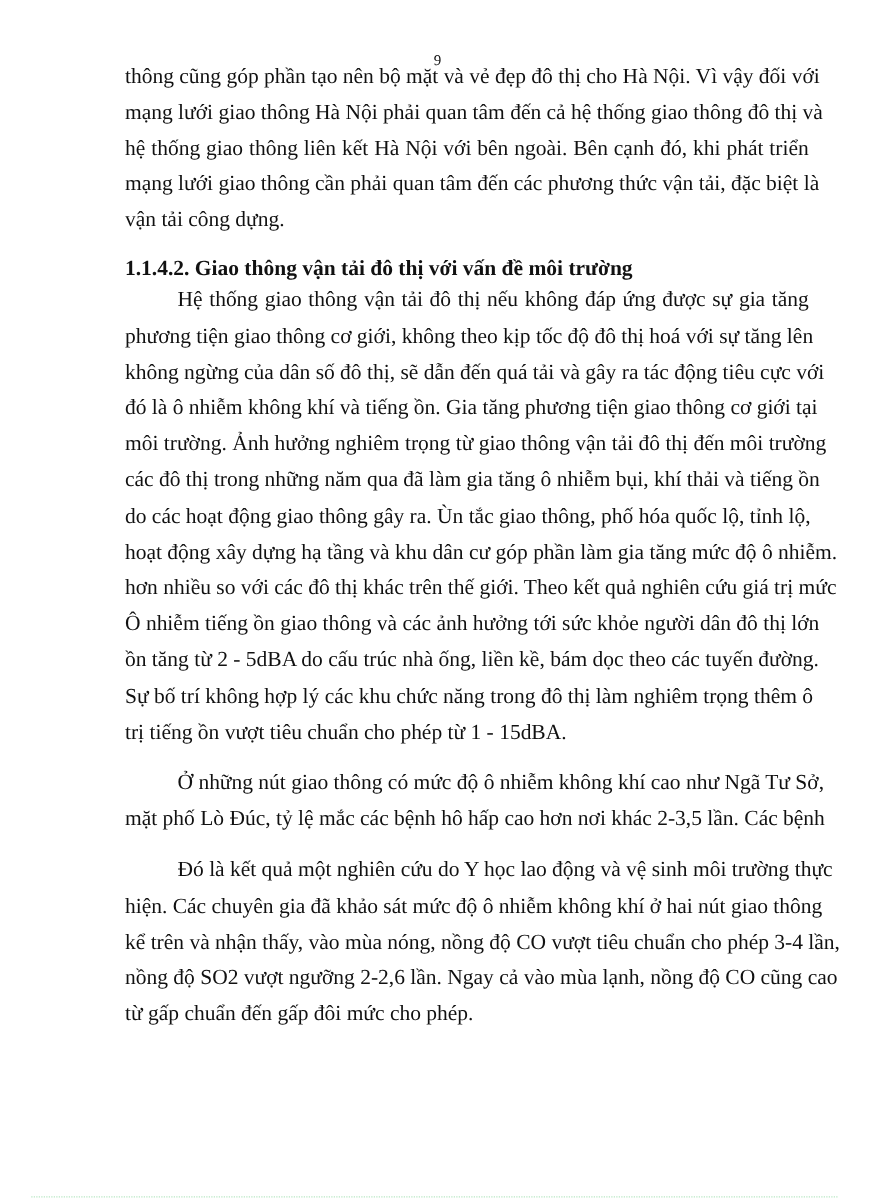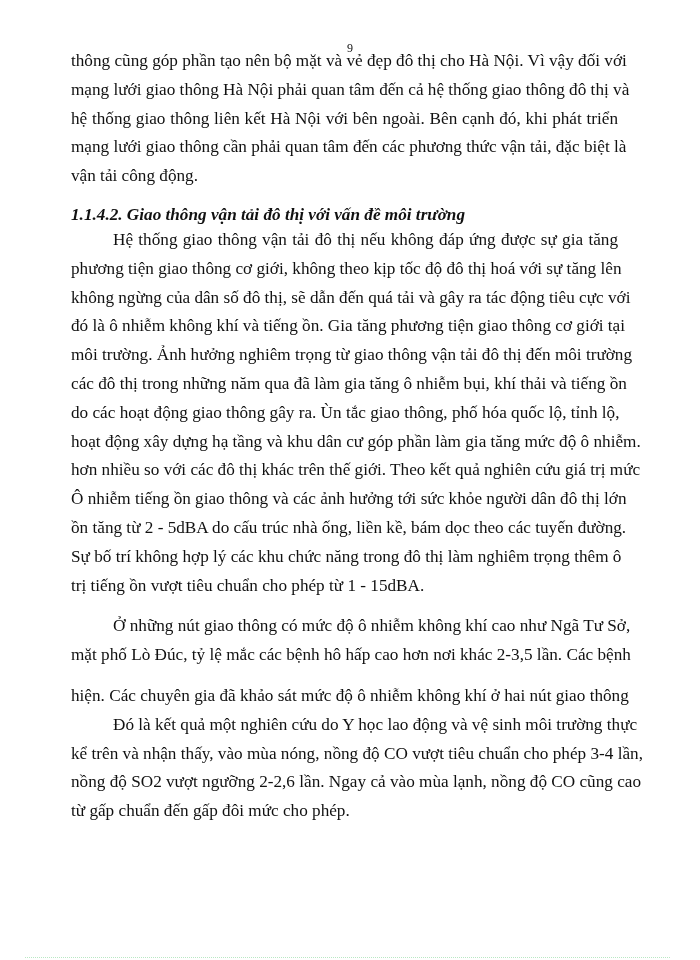--- a/index.html
+++ b/index.html
@@ -19,21 +19,21 @@
       position: absolute;
       top: 41px;
       left: 0;
       width: 700px;
       text-align: center;
       font-size: 12px;
       line-height: 14px;
     }
     .content {
       position: absolute;
-      left: 71px;
+      left: 100px;
       top: 47px;
       width: 547px;
       font-size: 17.2px;
       line-height: 28.8px;
       text-align: justify;
     }
     .para {
       margin: 0;
     }
     .line {
@@ -48,21 +48,20 @@
     }
     .indent {
       text-indent: 42px;
     }
     .heading {
       font-weight: bold;
       margin: 13px 0 0 0;
       height: 22px;
       line-height: 22px;
       font-size: 17.2px;
-      font-style: italic;
     }
     .para-gap {
       height: 12px;
     }
     .footer-dots {
       position: absolute;
       left: 25px;
       top: 957px;
       width: 645px;
       height: 0;
@@ -74,21 +73,21 @@
 
 <div class="page-number">9</div>
 
 <div class="content">
 
   <div class="para">
     <span class="line">thông cũng góp phần tạo nên bộ mặt và vẻ đẹp đô thị cho Hà Nội. Vì vậy đối với</span>
     <span class="line">mạng lưới giao thông Hà Nội phải quan tâm đến cả hệ thống giao thông đô thị và</span>
     <span class="line">hệ thống giao thông liên kết Hà Nội với bên ngoài. Bên cạnh đó, khi phát triển</span>
     <span class="line">mạng lưới giao thông cần phải quan tâm đến các phương thức vận tải, đặc biệt là</span>
-    <span class="line last">vận tải công động.</span>
+    <span class="line last">vận tải công dựng.</span>
   </div>
 
   <div class="heading">1.1.4.2. Giao thông vận tải đô thị với vấn đề môi trường</div>
 
   <div class="para">
     <span class="line indent">Hệ thống giao thông vận tải đô thị nếu không đáp ứng được sự gia tăng</span>
     <span class="line">phương tiện giao thông cơ giới, không theo kịp tốc độ đô thị hoá với sự tăng lên</span>
     <span class="line">không ngừng của dân số đô thị, sẽ dẫn đến quá tải và gây ra tác động tiêu cực với</span>
     <span class="line">đó là ô nhiễm không khí và tiếng ồn. Gia tăng phương tiện giao thông cơ giới tại</span>
     <span class="line">môi trường. Ảnh hưởng nghiêm trọng từ giao thông vận tải đô thị đến môi trường</span>
@@ -105,22 +104,22 @@
   <div class="para-gap"></div>
 
   <div class="para">
     <span class="line indent">Ở những nút giao thông có mức độ ô nhiễm không khí cao như Ngã Tư Sở,</span>
     <span class="line">mặt phố Lò Đúc, tỷ lệ mắc các bệnh hô hấp cao hơn nơi khác 2-3,5 lần. Các bệnh</span>
   </div>
 
   <div class="para-gap"></div>
 
   <div class="para">
+    <span class="line indent">Đó là kết quả một nghiên cứu do Y học lao động và vệ sinh môi trường thực</span>
     <span class="line">hiện. Các chuyên gia đã khảo sát mức độ ô nhiễm không khí ở hai nút giao thông</span>
-    <span class="line indent">Đó là kết quả một nghiên cứu do Y học lao động và vệ sinh môi trường thực</span>
     <span class="line">kể trên và nhận thấy, vào mùa nóng, nồng độ CO vượt tiêu chuẩn cho phép 3-4 lần,</span>
     <span class="line">nồng độ SO2 vượt ngưỡng 2-2,6 lần. Ngay cả vào mùa lạnh, nồng độ CO cũng cao</span>
     <span class="line last">từ gấp chuẩn đến gấp đôi mức cho phép.</span>
   </div>
 
 </div>
 
 <div class="footer-dots"></div>
 
 </body></html>

